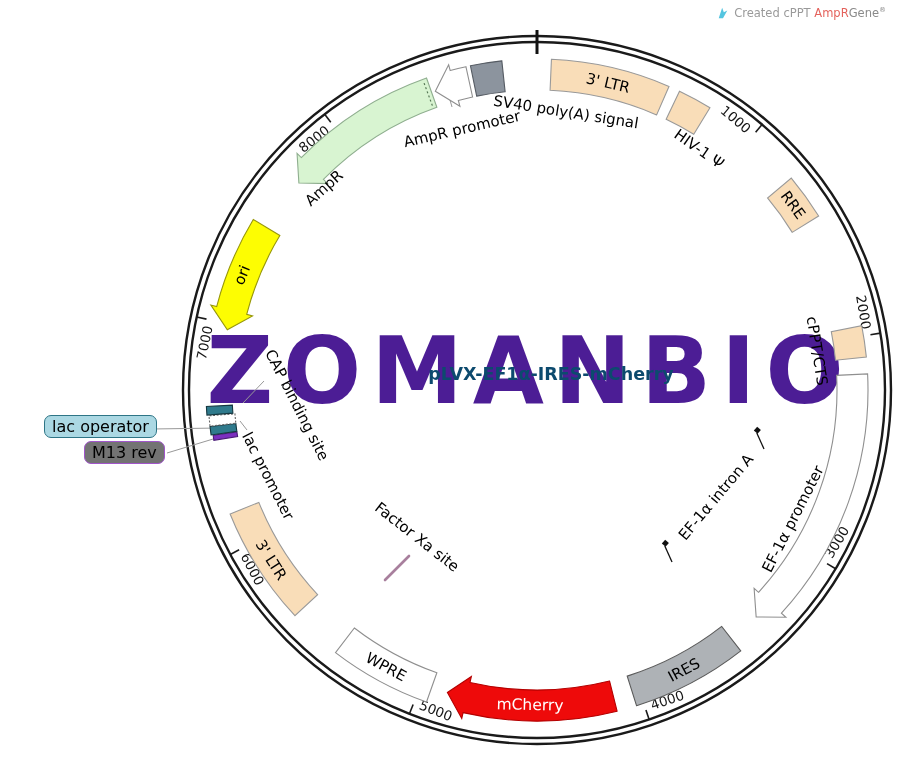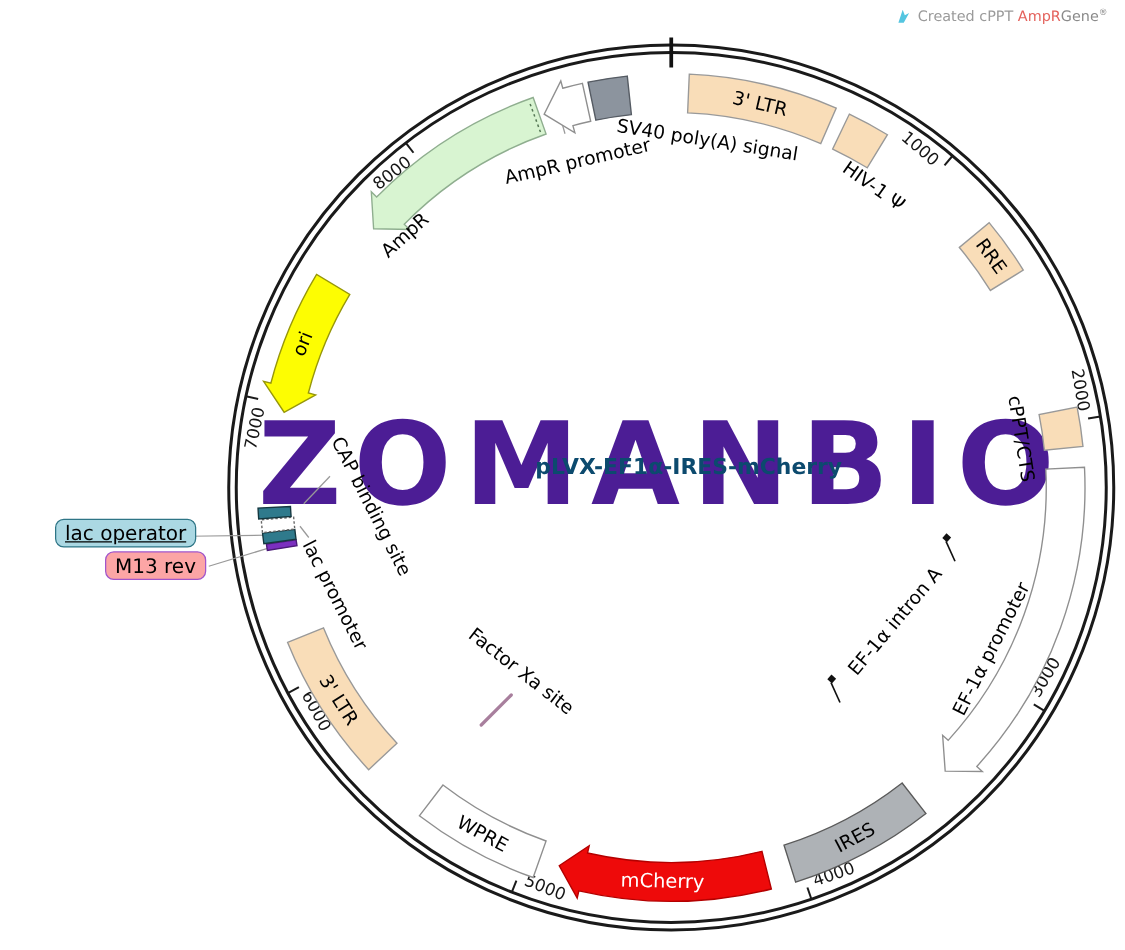--- a/index.html
+++ b/index.html
@@ -8,22 +8,22 @@
   .watermark{position:absolute;left:530px;top:326px;transform:translateX(-50%);
              font-size:92px;line-height:92px;letter-spacing:10px;color:#4c1d95;
              font-weight:700;white-space:nowrap;z-index:0;user-select:none;}
   svg.map{position:absolute;left:0;top:0;z-index:1;}
   .titleblock{position:absolute;left:537px;top:364px;transform:translateX(-50%);
               text-align:center;z-index:2;}
   .ptitle{font-size:17.5px;font-weight:bold;color:#0c4a6e;white-space:nowrap;margin-left:28px;}
   .psize{font-size:13.5px;color:#555;margin-top:1px;}
   .callout{position:absolute;z-index:3;font-size:16px;color:#000;padding:1px 7px;
            border-radius:7px;white-space:nowrap;}
-  .callout.lacop{left:44px;top:415px;background:#abd8e3;border:1.5px solid #2e7586;text-decoration:underline;}
-  .callout.m13{left:84px;top:441px;background:#fca5a5;border:1.5px solid #a155cb;}
+  .callout.lacop{left:44px;top:415px;background:#abd8e3;border:1.5px solid #2e7586;}
+  .callout.m13{left:84px;top:441px;background:#737373;border:1.5px solid #a155cb;}
   .credit{position:absolute;top:6px;right:14px;z-index:3;font-size:11.5px;color:#9a9a9a;
           display:flex;align-items:center;gap:5px;}
   .credit .snap{color:#e4625c;}
   .credit .gene{color:#8a8a8a;}
   .credit sup{font-size:7px;}
 </style>
 </head>
 <body>
 
 <div class="stage">

